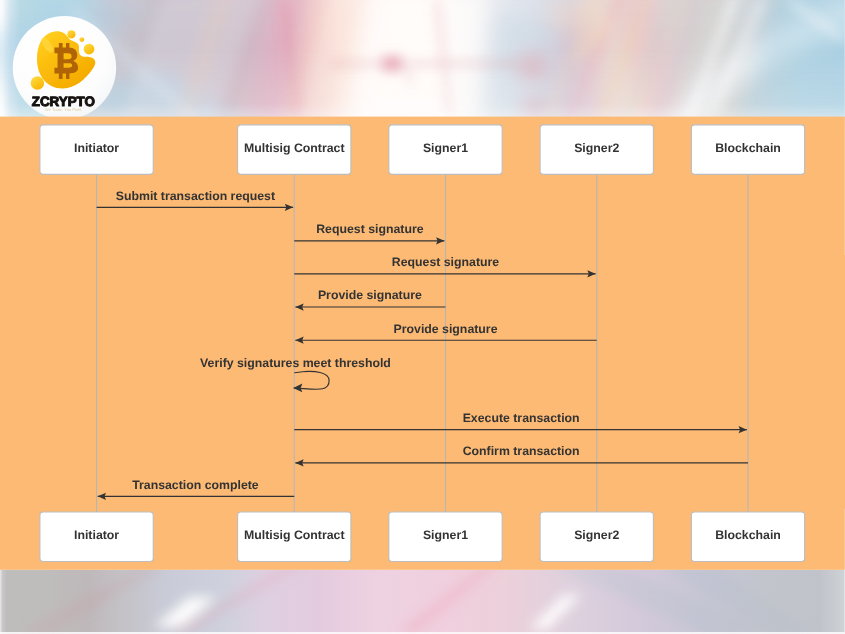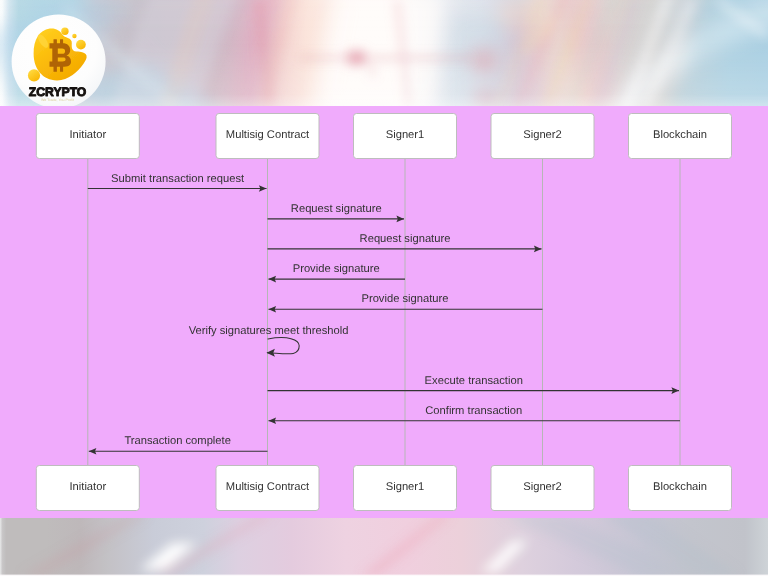--- a/index.html
+++ b/index.html
@@ -1,19 +1,19 @@
 <!DOCTYPE html>
 <html><head>
 <meta charset="utf-8">
 <style>
   html,body{margin:0;padding:0;background:#fff;}
   body{width:768px;height:576px;overflow:hidden;font-family:"Liberation Sans",sans-serif;-webkit-font-smoothing:antialiased;text-rendering:geometricPrecision;}
   #page{position:relative;width:768px;height:576px;overflow:hidden;background:#fff;}
   #bg{position:absolute;left:0;top:0;width:768px;height:576px;}
-  #diagram-panel{position:absolute;left:0;top:106px;width:768px;height:412px;background:#f0abfc;}
+  #diagram-panel{position:absolute;left:0;top:106px;width:768px;height:412px;background:#fdba74;font-weight:bold;}
   #logo{position:absolute;left:0;top:0;width:130px;height:88px;}
   svg{display:block;}
   #seq{transform:translateZ(0);}
   #seq text{paint-order:stroke;}
 </style>
 </head>
 <body>
 
 <div id="page">
 

